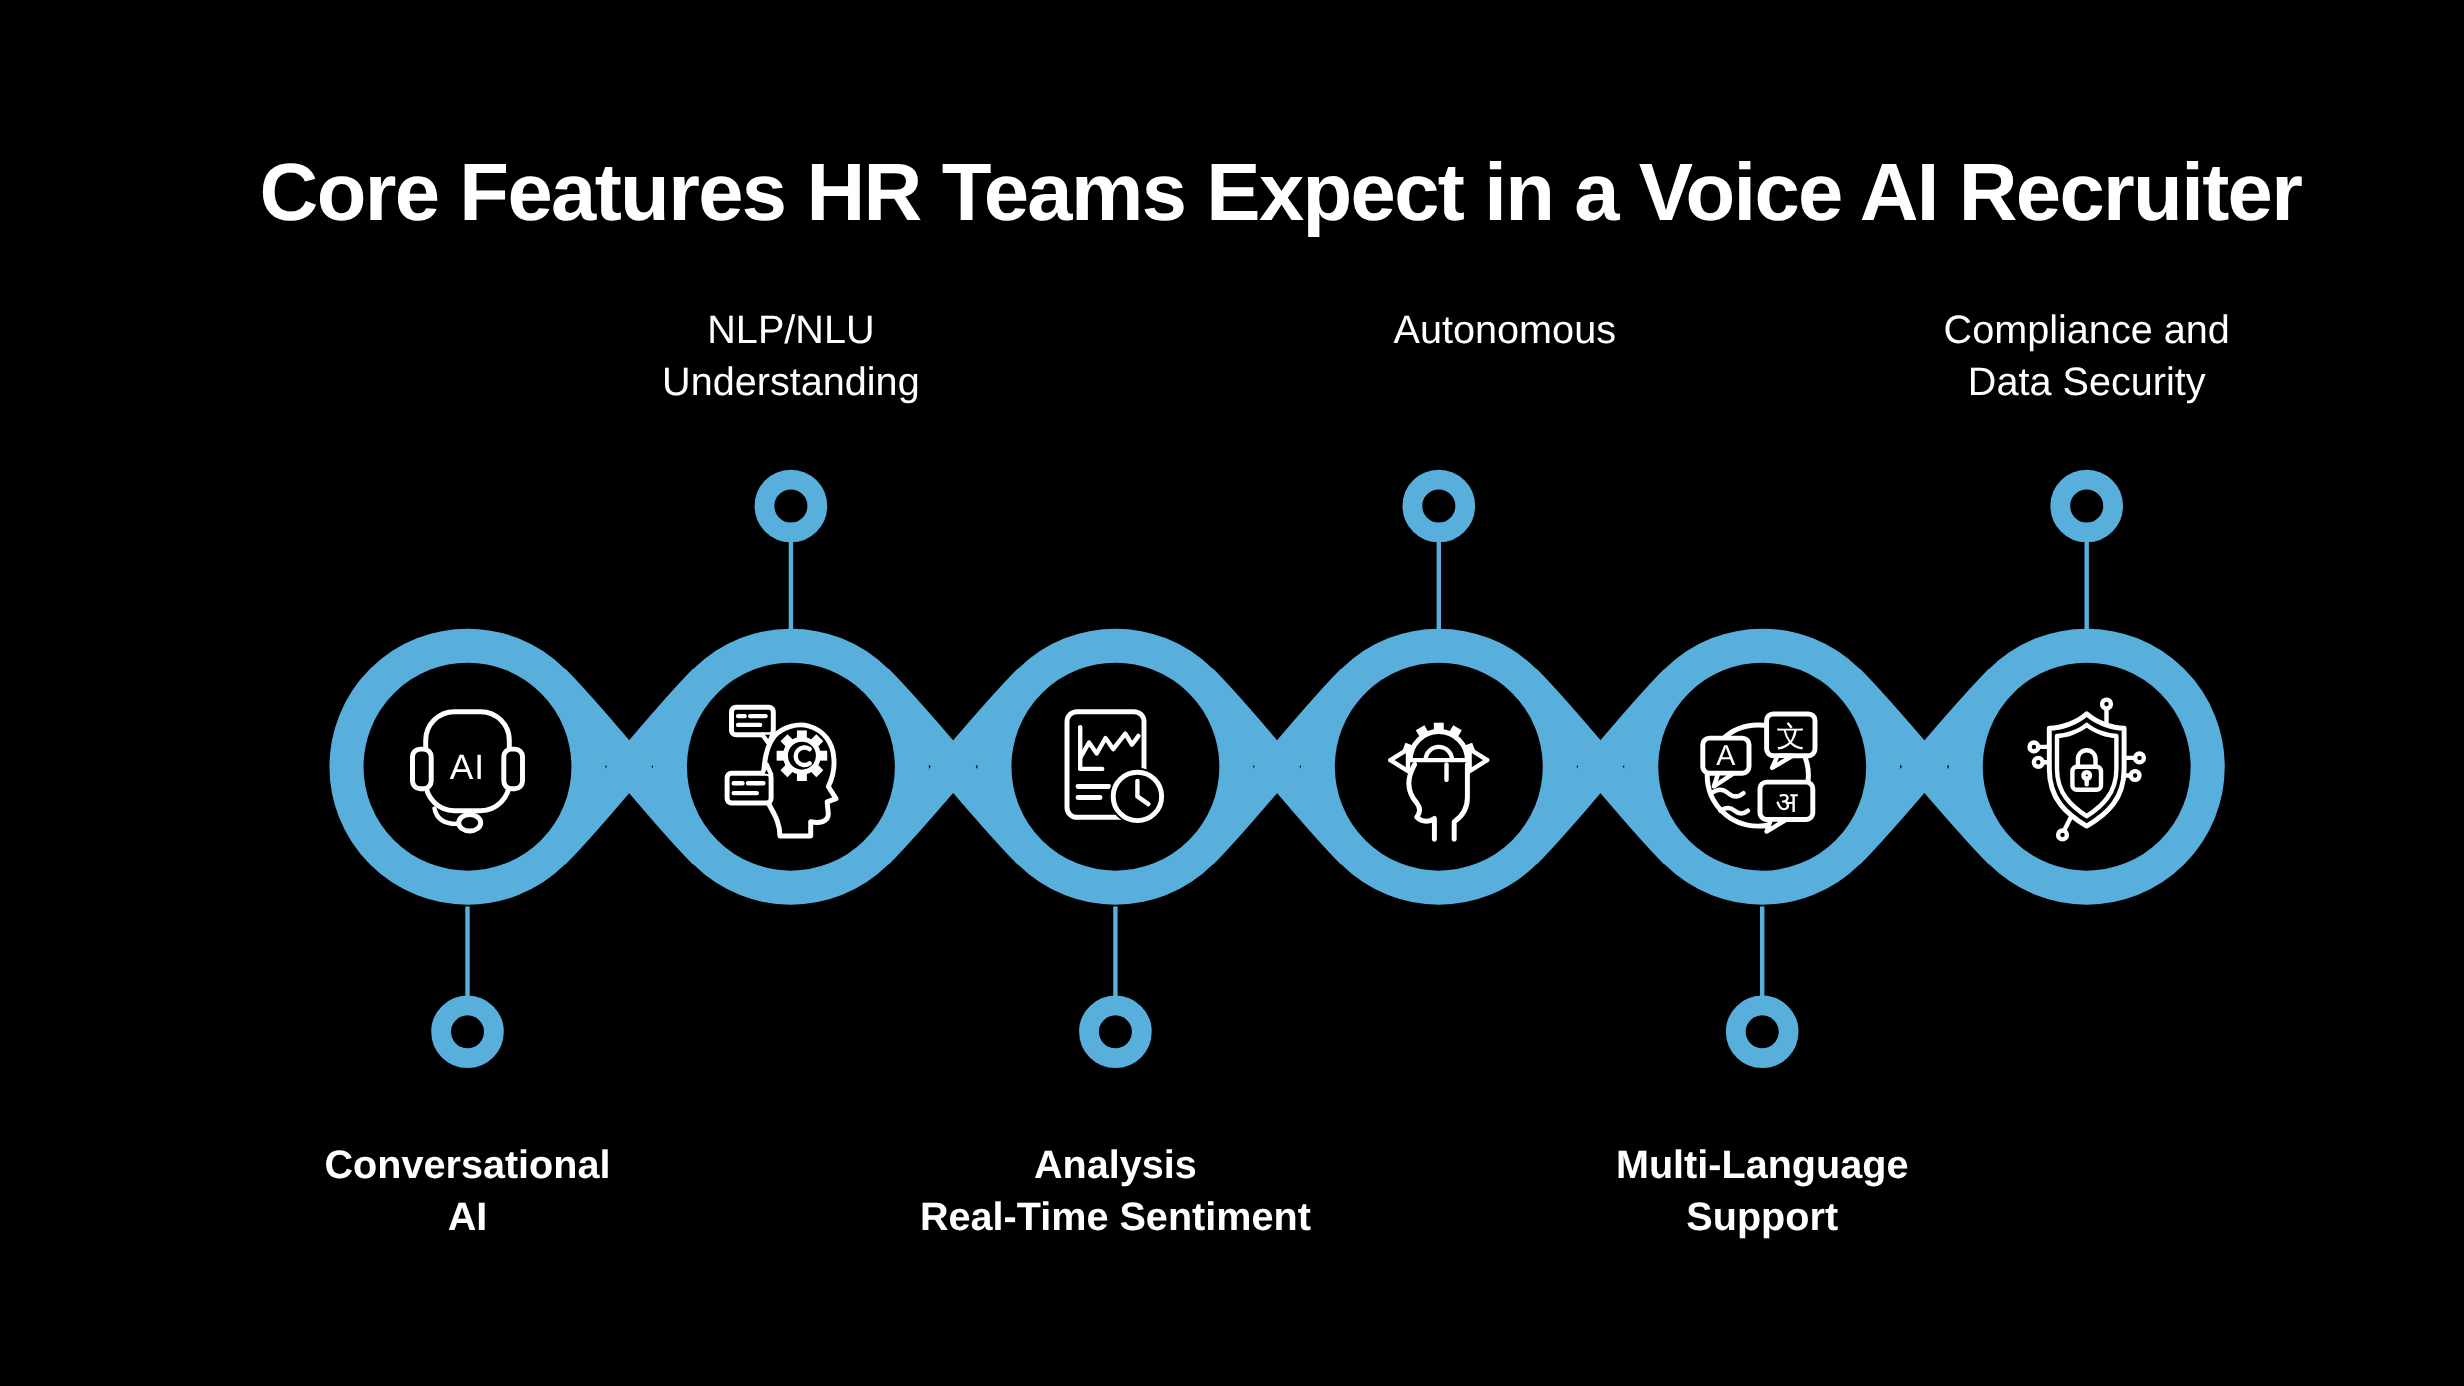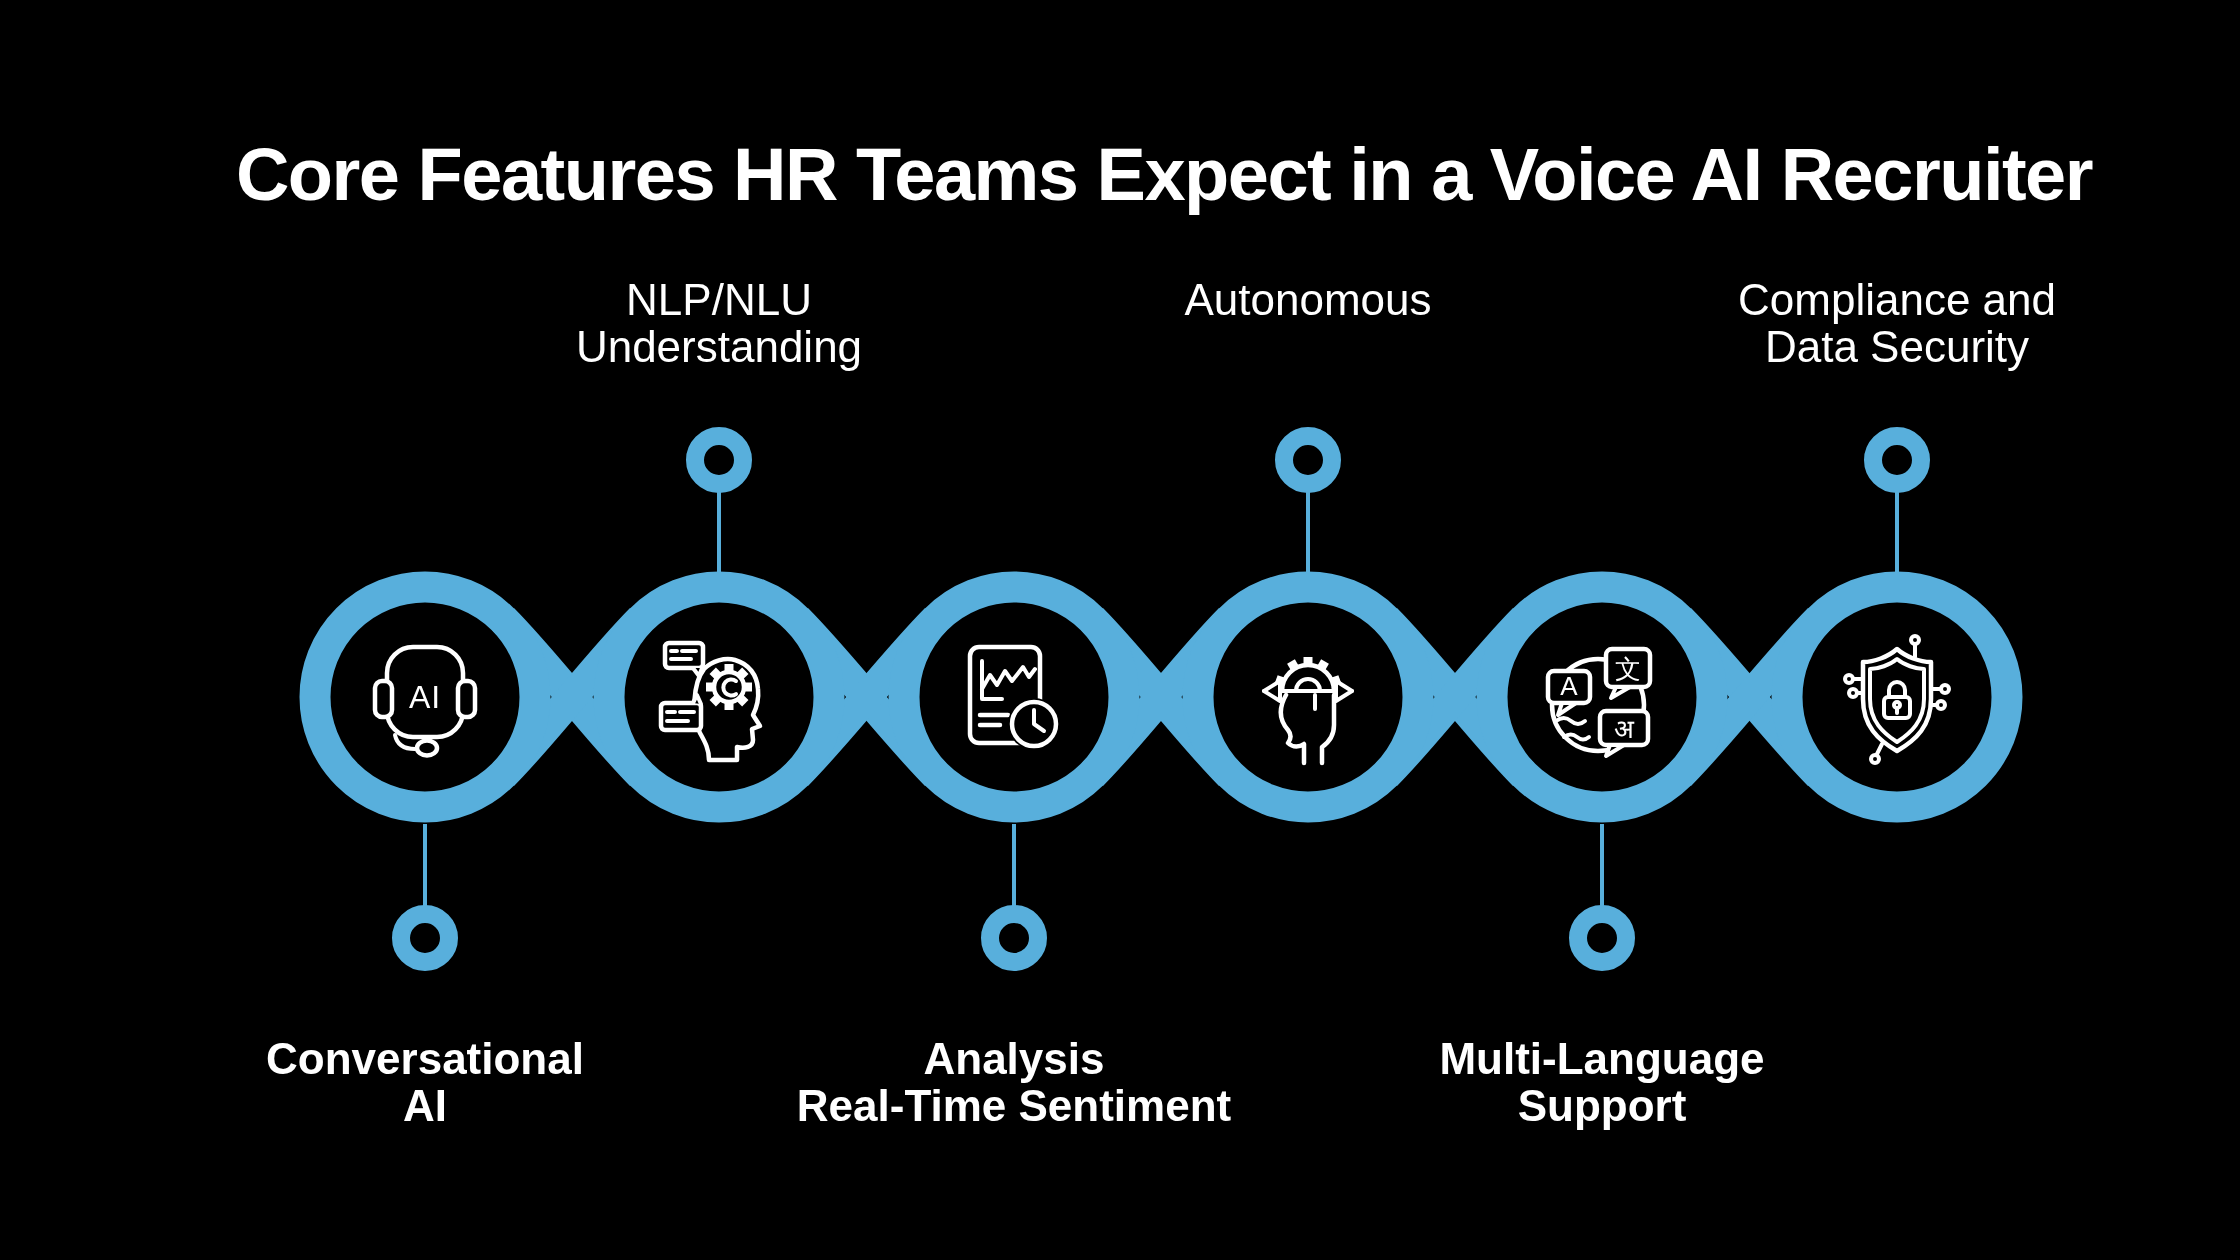--- a/index.html
+++ b/index.html
@@ -2,21 +2,21 @@
 <html style="--bg: #000000; --accent: #58AFDC; --text: #ffffff; --icon: #ffffff;"><head>
 <meta charset="utf-8">
 <style>
   html,body{margin:0;padding:0;background:#000;}
   body{width:2240px;height:1260px;overflow:hidden;font-family:"Liberation Sans",sans-serif;}
   .stage{position:relative;width:2240px;height:1260px;background:var(--bg,#000000);margin-left:44px;}
   .title{position:absolute;top:86px;left:0;width:100%;text-align:center;
          color:var(--text,#ffffff);font-size:74px;font-weight:700;letter-spacing:-1.5px;line-height:1.05;}
   .diagram{position:absolute;left:0;top:0;width:2240px;height:1260px;}
   .feature-label{position:absolute;transform:translateX(-50%);width:500px;text-align:center;
-                 color:var(--text,#ffffff);font-size:44px;line-height:47px;font-weight:400;}
+                 color:var(--text,#ffffff);font-size:36px;line-height:47px;font-weight:400;}
   .label-above{top:276px;}
   .label-below{top:1035px;font-weight:bold;}
   svg .ring{fill:none;stroke:var(--accent,#58AFDC);stroke-width:31px;}
   svg .band{fill:none;stroke:var(--accent,#58AFDC);stroke-width:31px;stroke-linecap:butt;}
   svg .stem{stroke:var(--accent,#58AFDC);stroke-width:4px;}
   svg .dot{fill:none;stroke:var(--accent,#58AFDC);stroke-width:18px;}
   svg .ic{fill:none;stroke:var(--icon,#ffffff);stroke-width:4.5px;stroke-linecap:round;stroke-linejoin:round;}
   svg .icf{fill:#000;stroke:var(--icon,#ffffff);stroke-width:4.5px;stroke-linecap:round;stroke-linejoin:round;}
   svg .thin{stroke-width:4px;}
   svg .tooth{stroke:var(--icon,#ffffff);stroke-width:9px;stroke-linecap:butt;}
@@ -165,21 +165,21 @@
     <div>AI</div>
   </div>
   <div class="feature-label label-above" style="left:675px">
     <div>NLP/NLU</div>
     <div>Understanding</div>
   </div>
   <div class="feature-label label-below" style="left:970px">
     <div>Analysis</div>
     <div>Real-Time Sentiment</div>
   </div>
-  <div class="feature-label label-above" style="left:1264px">
+  <div class="feature-label label-above" style="left:1324px">
     <div>Autonomous</div>
   </div>
   <div class="feature-label label-below" style="left:1558px">
     <div>Multi-Language</div>
     <div>Support</div>
   </div>
   <div class="feature-label label-above" style="left:1853px">
     <div>Compliance and</div>
     <div>Data Security</div>
   </div>

